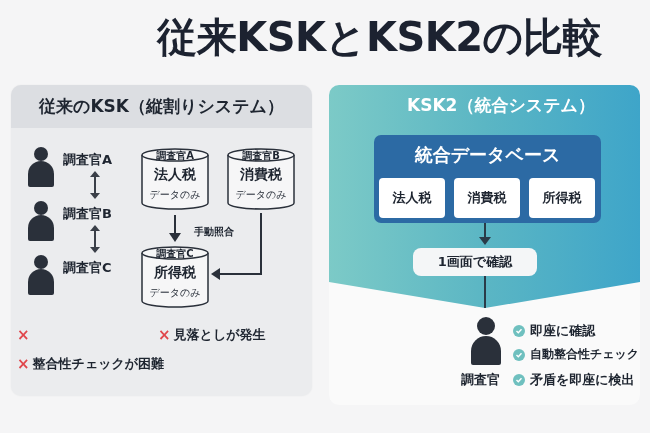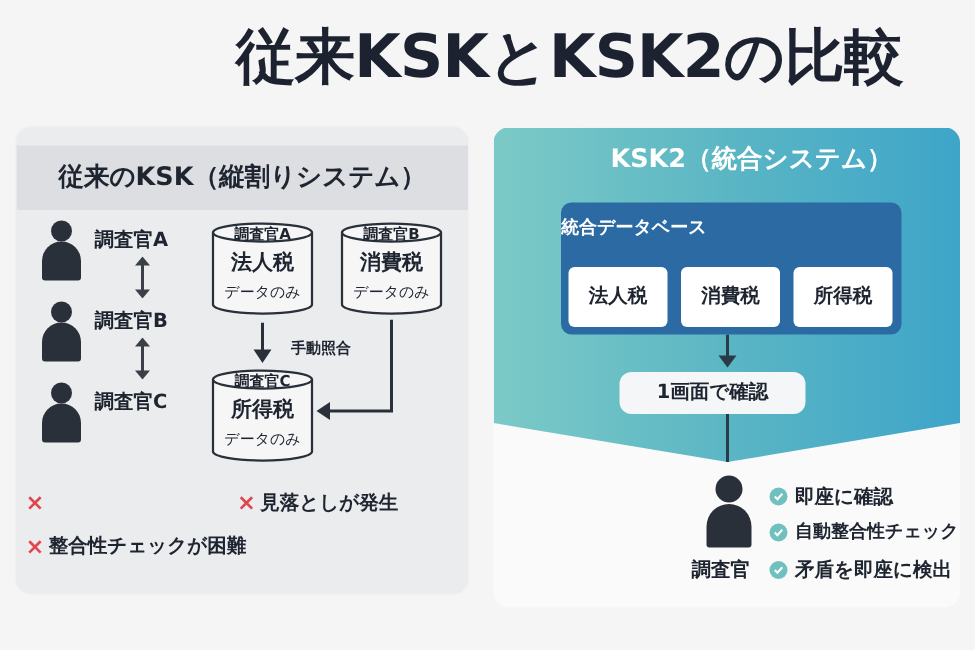--- a/index.html
+++ b/index.html
@@ -17,21 +17,21 @@
   }
   
   .left-panel {
     position: absolute; left: 11px; top: 85px; width: 301px; height: 311px;
     background: #ebecee; border-radius: 10px; overflow: hidden;
     box-shadow: 0 0 2px rgba(0,0,0,0.05);
   }
   .left-header {
     height: 43px; background: #dcdee2;
     font-size: 17px; font-weight: bold; text-align: center;
-    line-height: 43px; color: #1e2530; margin-top: 12px;
+    line-height: 43px; color: #1e2530;
   }
   .person {
     position: absolute; width: 26px; height: 40px;
   }
   .person .head {
     position: absolute; left: 6px; top: 0; width: 14px; height: 14px;
     border-radius: 50%; background: #2a303a;
   }
   .person .body {
     position: absolute; left: 0; top: 14px; width: 26px; height: 26px;
@@ -80,22 +80,22 @@
   }
   .right-header {
     position: absolute; left: 0; top: 9px; width: 344px; text-align: center;
     font-size: 17px; font-weight: bold; color: #ffffff;
   }
   .db-box {
     position: absolute; left: 45px; top: 50px; width: 227px; height: 88px;
     background: #2c6aa4; border-radius: 7px;
   }
   .db-title {
-    position: absolute; left: 0; top: 8px; width: 227px; 
-    font-size: 12px; font-weight: bold; color: #ffffff;
+    position: absolute; left: 0; top: 8px; width: 227px; text-align: center;
+    font-size: 18px; font-weight: bold; color: #ffffff;
   }
   .db-item {
     position: absolute; top: 43px; width: 66px; height: 40px;
     background: #ffffff; border-radius: 4px;
     font-size: 13px; font-weight: bold; color: #1e2530;
     text-align: center; line-height: 40px;
   }
   .confirm-box {
     position: absolute; left: 84px; top: 163px; width: 124px; height: 28px;
     background: #f4f6f7; border-radius: 8px;

